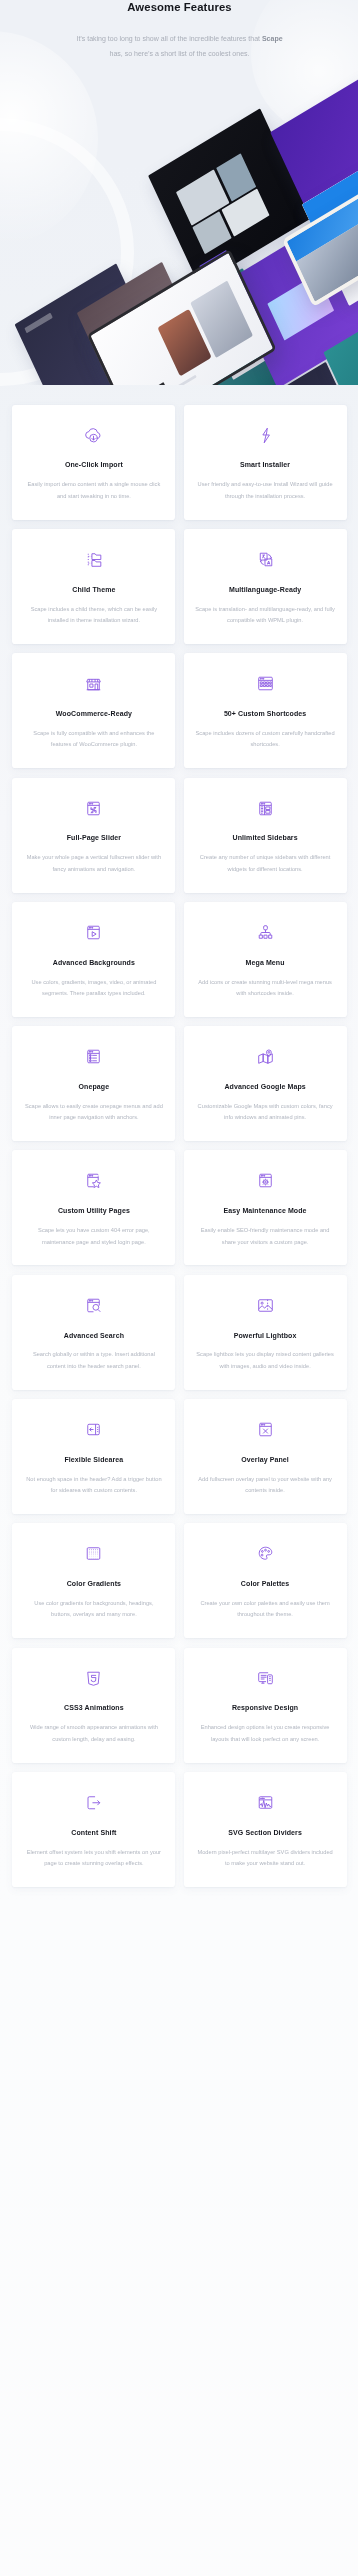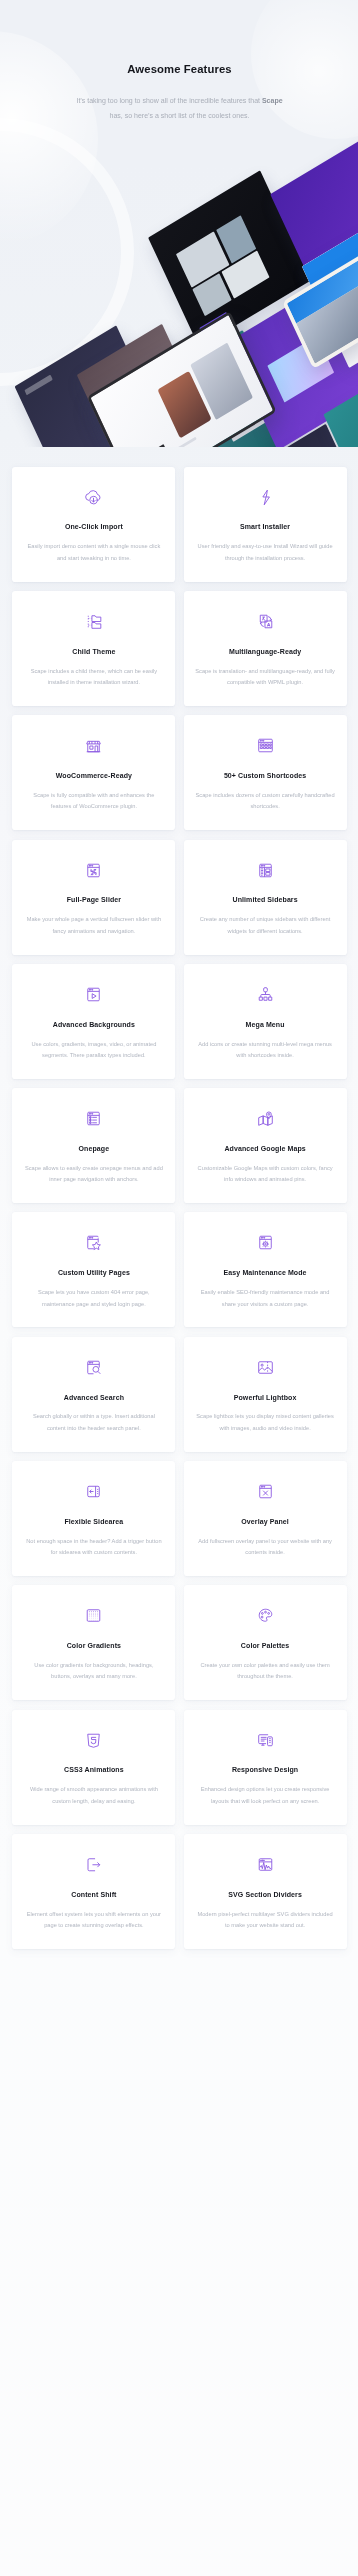--- a/index.html
+++ b/index.html
@@ -35,21 +35,20 @@
     position: absolute; left: -134px; top: 118px;
     width: 268px; height: 268px; border-radius: 50%;
     border: 13.4px solid rgba(255,255,255,.55);
     filter: blur(0.5px);
   }
 
   
   .hero-head {
     position: relative;
     z-index: 3;
-    padding-top: 62px;
     text-align: center;
   }
   .section-title {
     font-size: 11.3px;
     font-weight: 600;
     letter-spacing: 0.1px;
     color: #14161c;
     line-height: 1.3;
   }
   .section-sub {

